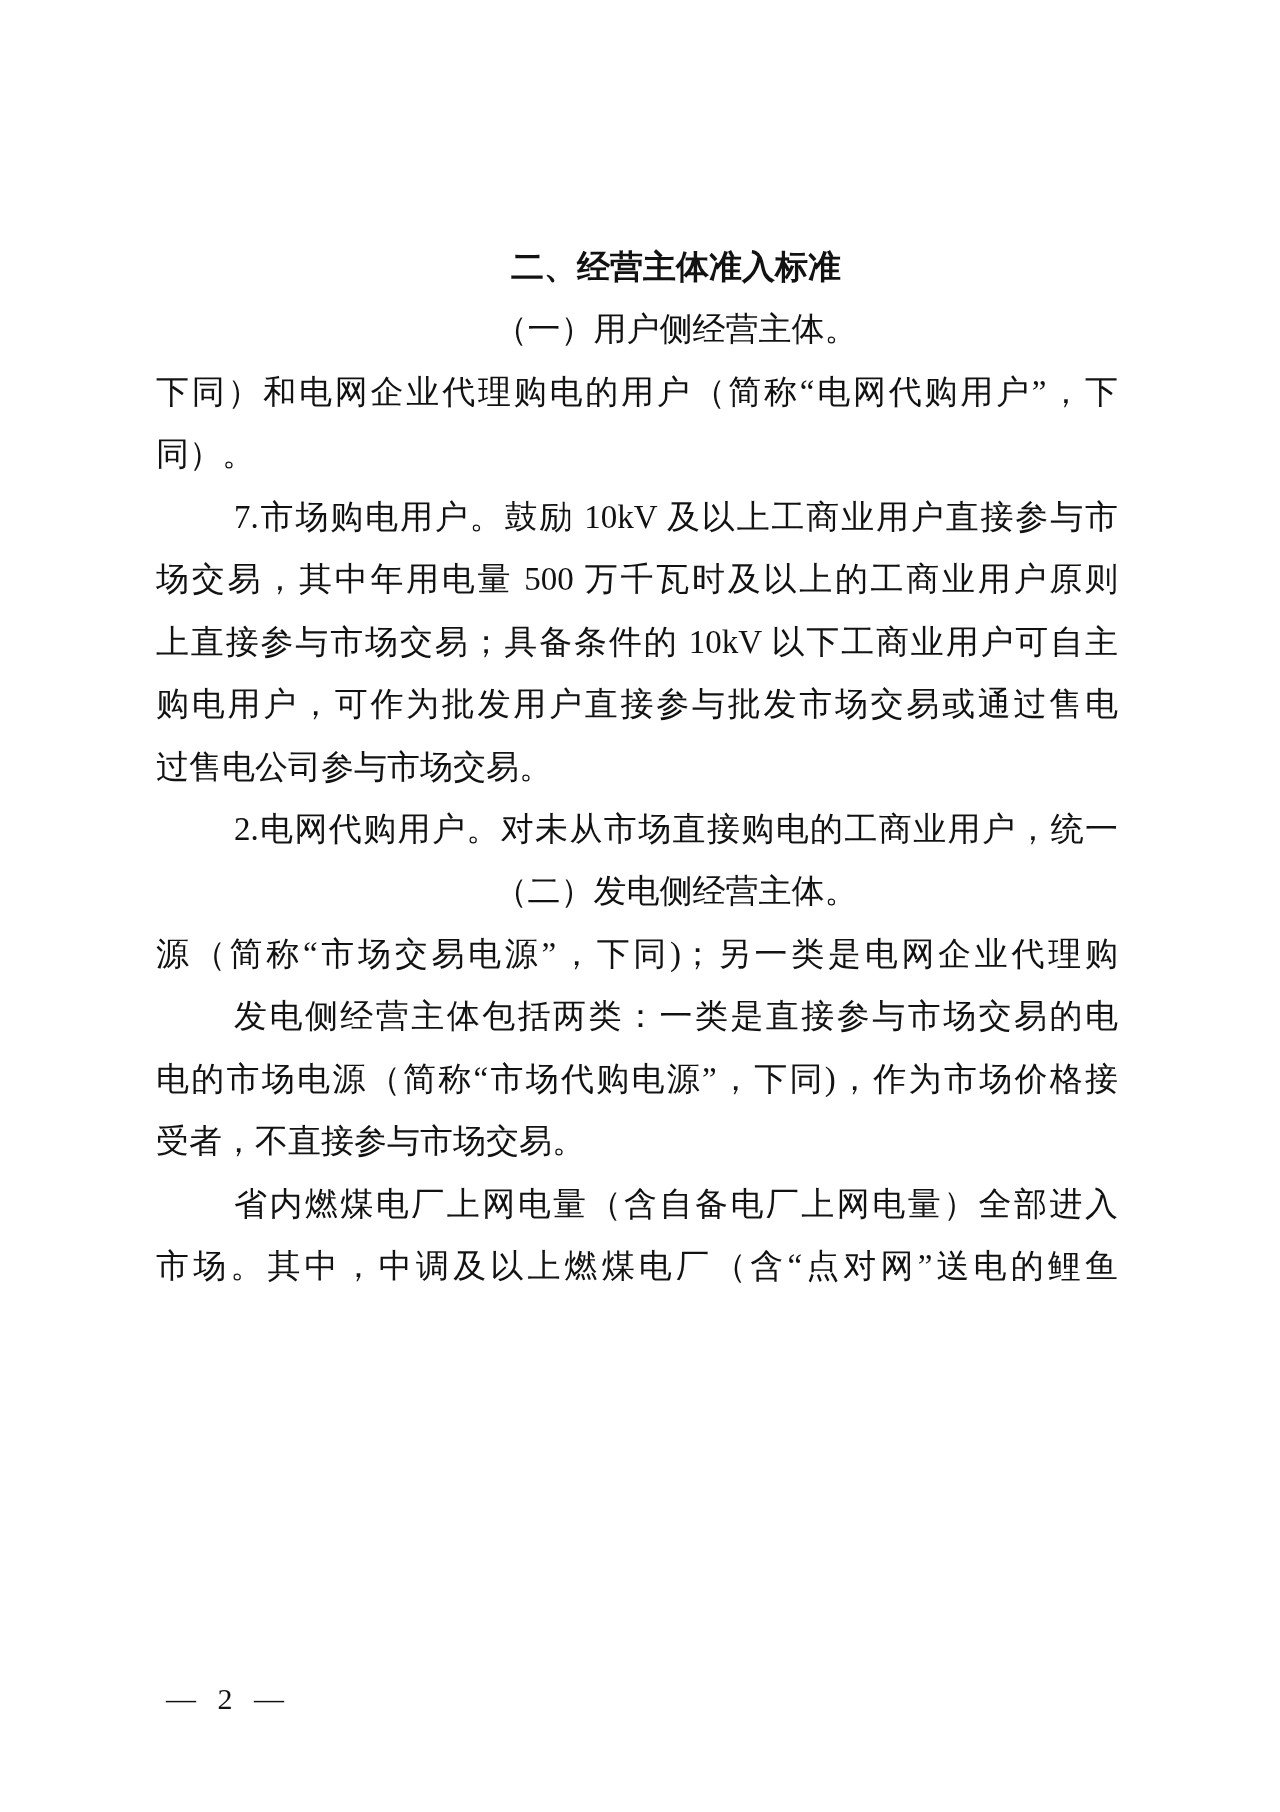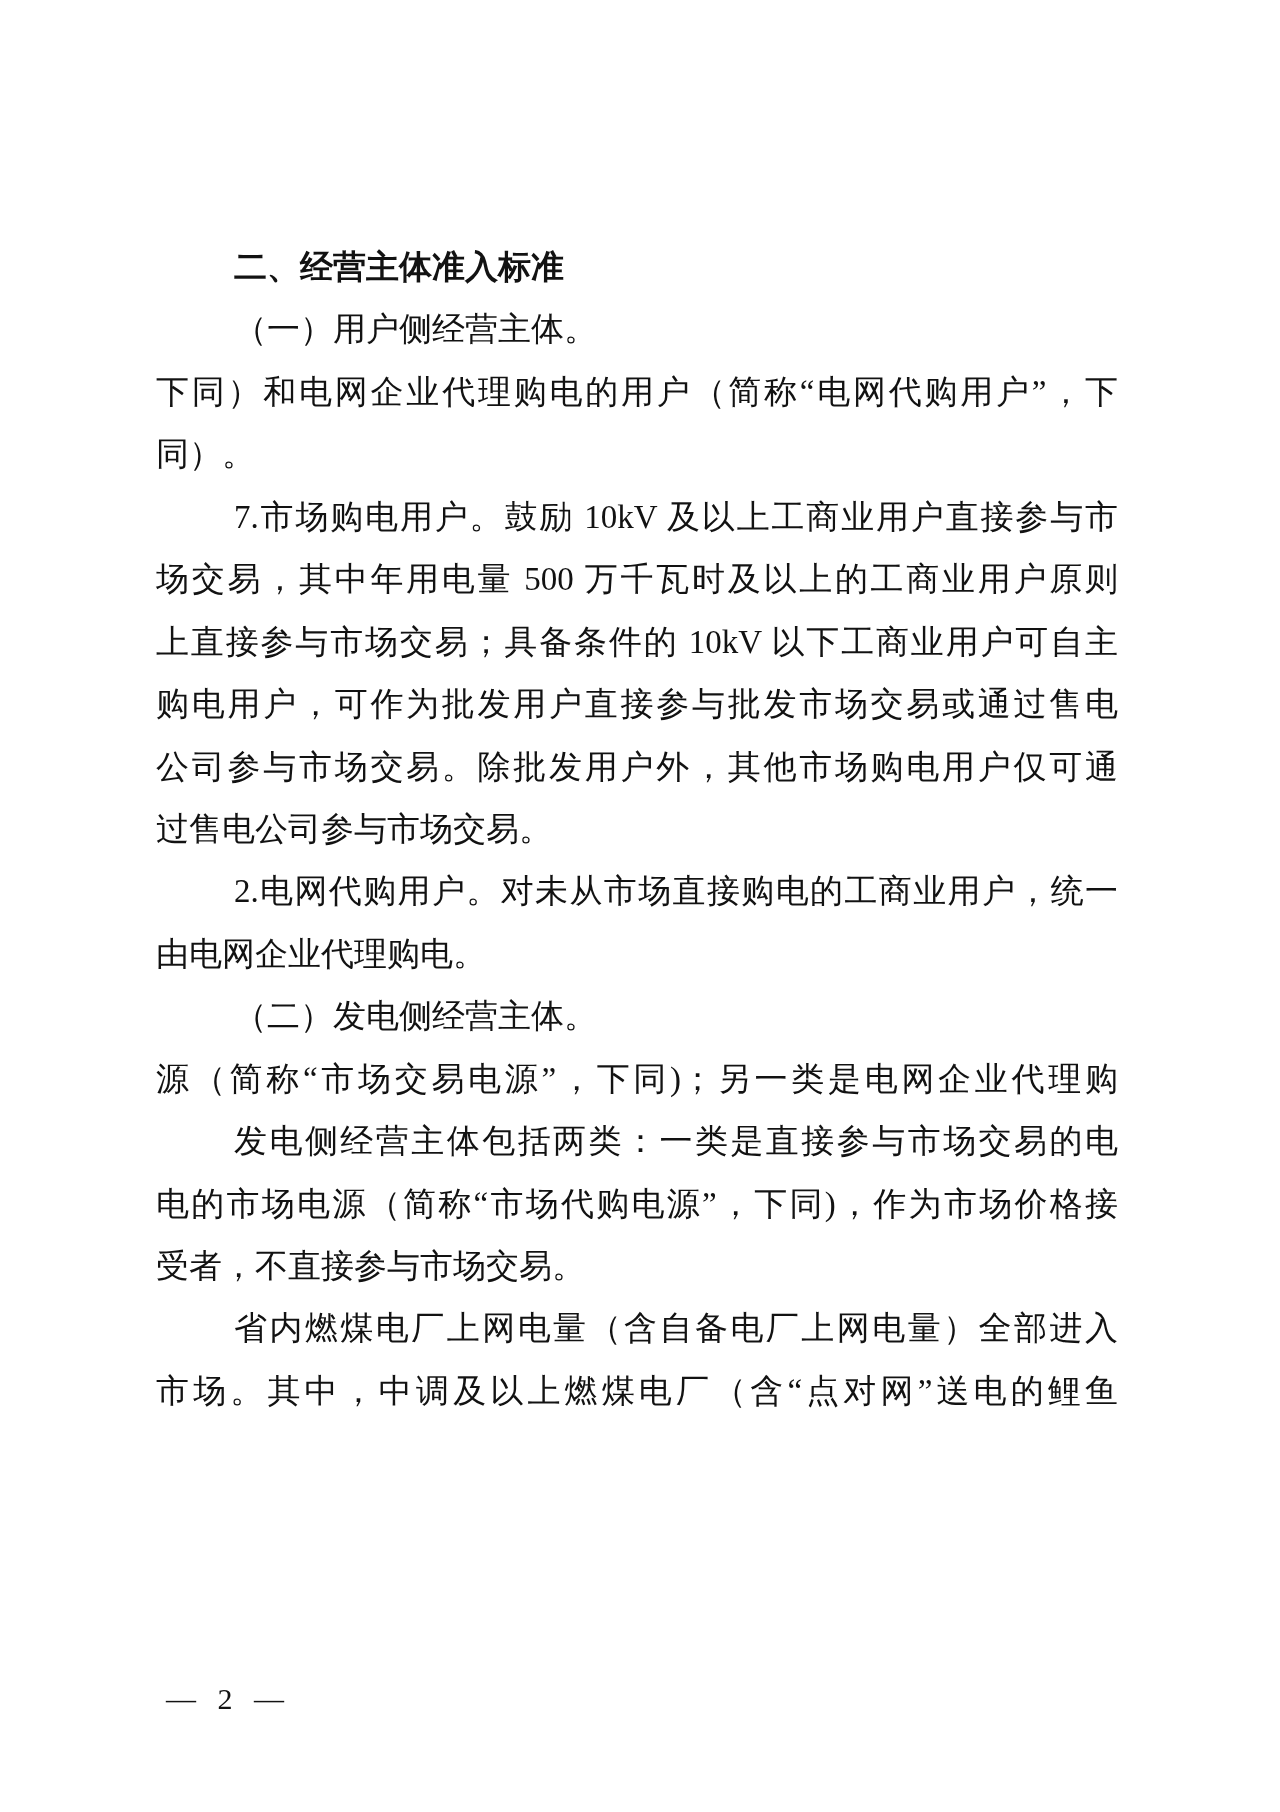--- a/index.html
+++ b/index.html
@@ -17,21 +17,21 @@
     left: 156px;
     top: 236px;
     width: 962px;
   }
   .line {
     height: 62.45px;
     line-height: 62.45px;
     font-size: 33px;
     text-align: left;
   }
-  .indent { text-indent: 78px; }
+  .indent { text-indent: 78px; text-align: center; }
   .justify {
     text-align: justify;
     text-align-last: justify;
     text-justify: inter-character;
   }
   .heading {
     font-weight: bold;
     font-family: "DejaVu Sans", "Liberation Sans", sans-serif;
   }
   .kaiti { font-family: "Liberation Serif", "DejaVu Serif", serif; }
@@ -52,24 +52,22 @@
 <div class="page">
   <div class="content">
     <div class="line indent heading">二、经营主体准入标准</div>
     <div class="line indent kaiti">（一）用户侧经营主体。</div>
     <div class="line justify">下同）和电网企业代理购电的用户（简称“电网代购用户”，下</div>
     <div class="line">同）。</div>
     <div class="line indent justify">7.市场购电用户。鼓励 10kV 及以上工商业用户直接参与市</div>
     <div class="line justify">场交易，其中年用电量 500 万千瓦时及以上的工商业用户原则</div>
     <div class="line justify">上直接参与市场交易；具备条件的 10kV 以下工商业用户可自主</div>
     <div class="line justify">购电用户，可作为批发用户直接参与批发市场交易或通过售电</div>
-    <div class="line justify">公司参与市场交易。除批发用户外，其他市场购电用户仅可通</div>
     <div class="line">过售电公司参与市场交易。</div>
     <div class="line indent justify">2.电网代购用户。对未从市场直接购电的工商业用户，统一</div>
-    <div class="line">由电网企业代理购电。</div>
     <div class="line indent kaiti">（二）发电侧经营主体。</div>
     <div class="line justify">源（简称“市场交易电源”，下同)；另一类是电网企业代理购</div>
     <div class="line indent justify">发电侧经营主体包括两类：一类是直接参与市场交易的电</div>
     <div class="line justify">电的市场电源（简称“市场代购电源”，下同)，作为市场价格接</div>
     <div class="line">受者，不直接参与市场交易。</div>
     <div class="line indent justify">省内燃煤电厂上网电量（含自备电厂上网电量）全部进入</div>
     <div class="line justify">市场。其中，中调及以上燃煤电厂（含“点对网”送电的鲤鱼</div>
   </div>
   <div class="page-number">— 2 —</div>
 </div>

